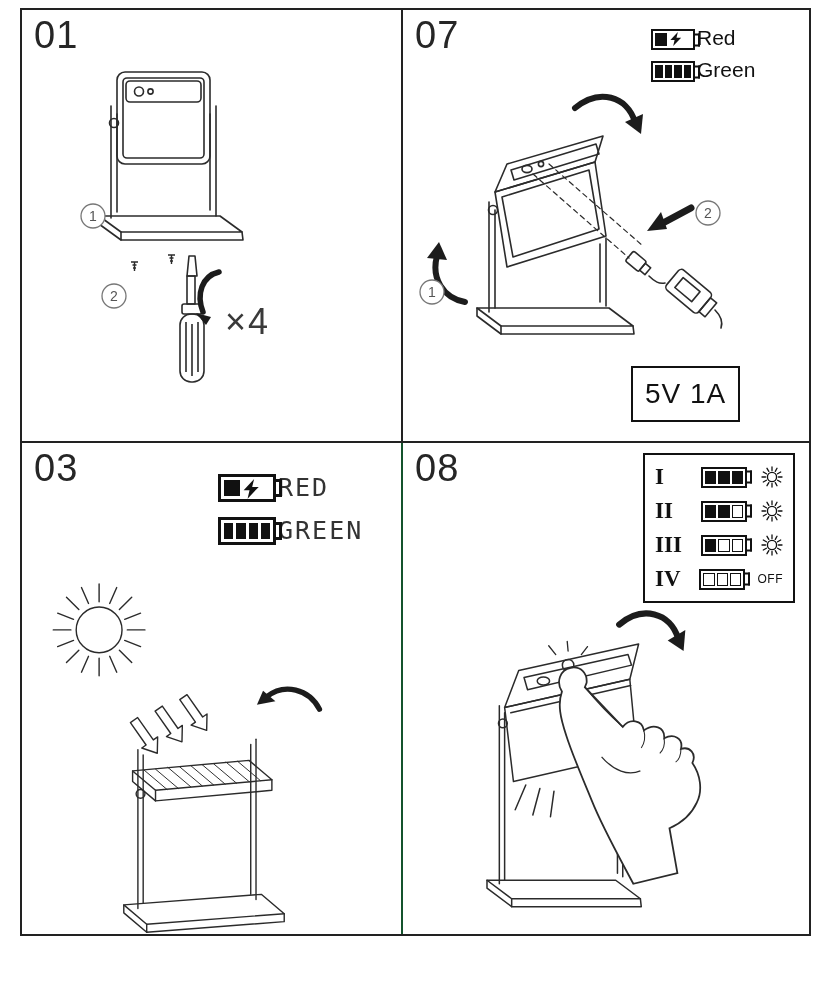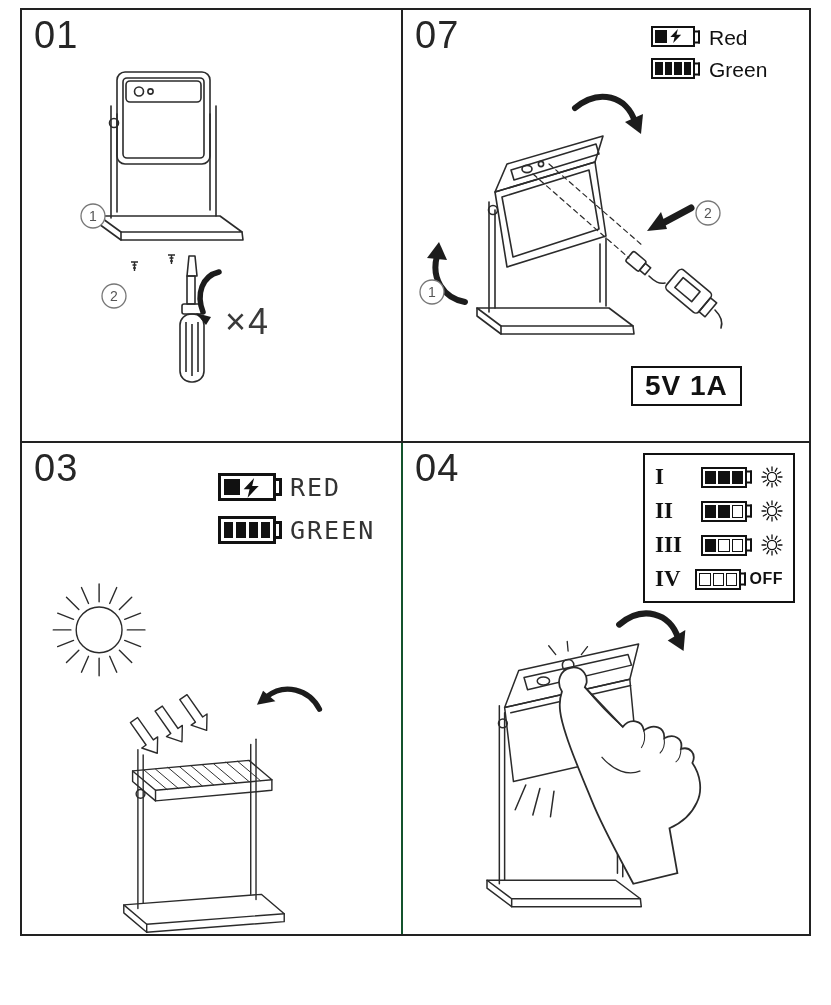--- a/index.html
+++ b/index.html
@@ -11,21 +11,21 @@
          grid-template-columns:381px 1fr;grid-template-rows:433px 1fr;background:#15803d}
   .cell{position:relative;overflow:hidden;background:#fff}
   .c1{border-right:2px solid #222;border-bottom:2px solid #222}
   .c2{border-bottom:2px solid #222}
   .c3{border-right:2px solid #14532d}
   .panel-num{position:absolute;top:4px;left:12px;font-size:38px;letter-spacing:1px;color:#262626}
   svg.illus{position:absolute;inset:0;width:100%;height:100%;font-family:"Liberation Sans",sans-serif}
 
   
   .legend{position:absolute;display:flex;flex-direction:column;gap:8px;background:#fff}
-  .legend-row{display:flex;align-items:flex-start;gap:14px}
+  .legend-row{display:flex;align-items:flex-end;gap:2px}
   .legend-label{font-size:21px;color:#111}
   .legend-label.lcd{font-family:"DejaVu Sans Mono",monospace;font-size:25px;letter-spacing:2px;color:#333;font-weight:400}
 
   
   .battery{position:relative;display:inline-flex;align-items:stretch;border:2px solid #111;background:#fff;flex:none}
   .battery::after{content:"";position:absolute;top:50%;right:-7px;transform:translateY(-50%);
                   width:4px;height:9px;border:2px solid #111;border-left:none}
   .battery.sm{width:44px;height:21px;padding:2px;gap:2px}
   .battery .seg{flex:1}
   .battery.full .seg{background:#111}
@@ -38,25 +38,25 @@
   .battery.b3{width:46px;height:21px;padding:2px;gap:2px}
   .battery.b3 .seg{border:1.5px solid #111;background:#fff}
   .battery.b3 .seg.on{background:#111}
 
   
   .mode-table{position:absolute;right:14px;top:10px;width:152px;border:2px solid #111;
               padding:9px 10px;display:flex;flex-direction:column;gap:8px;background:#fff}
   .mode-row{display:flex;align-items:center;justify-content:space-between}
   .roman{font-family:"Liberation Serif",serif;font-size:23px;font-weight:600;color:#111;width:32px}
   .sun-s{width:22px;height:22px;flex:none}
-  .off-label{font-size:16px;font-weight:700;color:#111;letter-spacing:.5px}
+  .off-label{font-size:12px;font-weight:400;color:#111;letter-spacing:.5px}
 
   
   .power-box{position:absolute;left:228px;top:356px;border:2.5px solid #111;
-             padding:2px 12px;font-size:28px;font-weight:700;letter-spacing:1px;color:#111;background:#fff}
+             padding:10px 12px;font-size:28px;font-weight:400;letter-spacing:1px;color:#111;background:#fff}
 </style>
 </head>
 <body>
 
 <svg width="0" height="0" style="position:absolute" aria-hidden="true">
   <defs>
     <g id="sunS">
       <circle cx="11" cy="11" r="4.6" fill="none" stroke="#111" stroke-width="1.4"></circle>
       <path d="M17.5,11 L21,11 M16.6,14.3 L19.7,16 M14.3,16.6 L16,19.7 M11,17.5 L11,21 M7.8,16.6 L6,19.7 M5.4,14.3 L2.3,16 M4.5,11 L1,11 M5.4,7.8 L2.3,6 M7.8,5.4 L6,2.3 M11,4.5 L11,1 M14.3,5.4 L16,2.3 M16.6,7.8 L19.7,6" stroke="#111" stroke-width="1.3" fill="none" stroke-linecap="round"></path>
     </g>
@@ -259,21 +259,21 @@
         </g>
       </g>
       <g>
         <path d="M312,302 C300,279 272,272 252,288" fill="none" stroke="#1c1c1c" stroke-width="6" stroke-linecap="round"></path>
         <polygon points="241,297 248,281 262,293" fill="#1c1c1c"></polygon>
       </g>
     </svg>
   </section>
 
   <section class="cell c4">
-    <div class="panel-num">04</div>
+    <div class="panel-num">08</div>
 
     <div class="mode-table">
       <div class="mode-row">
         <span class="roman">I</span>
         <span class="battery b3">
             <span class="seg on"></span>
             <span class="seg on"></span>
             <span class="seg on"></span>
           </span>
         <svg class="sun-s" viewBox="0 0 22 22">

